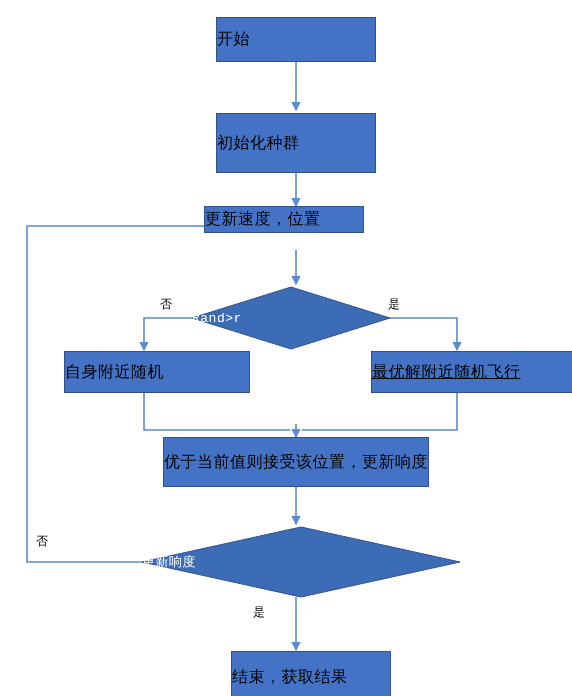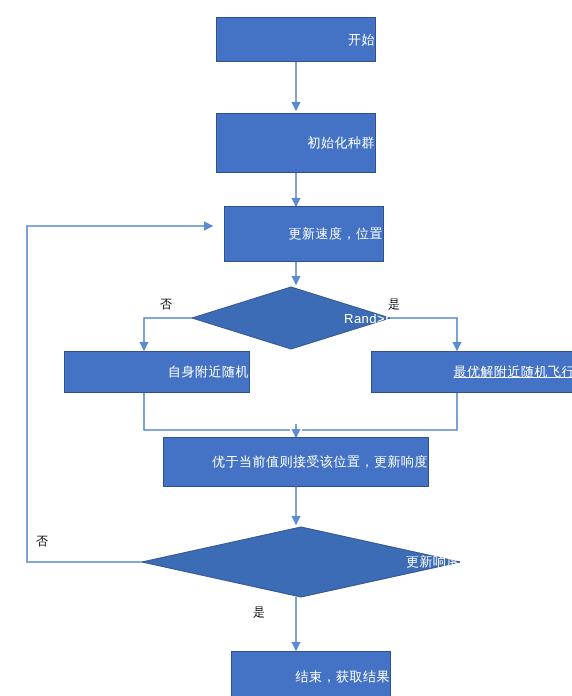--- a/index.html
+++ b/index.html
@@ -19,42 +19,43 @@
     position: absolute;
     left: 0; top: 0;
     width: 572px;
     height: 696px;
   }
   .node {
     position: absolute;
     box-sizing: border-box;
     display: flex;
     align-items: center;
-    justify-content: flex-end;
-    color: #ffffff;
-    font-size: 13px;
+    justify-content: flex-start;
+    color: #000000;
+    font-size: 16px;
     letter-spacing: 0.5px;
     white-space: nowrap;
     user-select: none;
   }
   .process {
     background: #4472C4;
     border: 1px solid #2F528F;
   }
   .decision-label {
     position: absolute;
     display: flex;
     align-items: center;
-    justify-content: flex-end;
+    justify-content: flex-start;
     color: #ffffff;
     font-size: 13px;
     letter-spacing: 0.5px;
     white-space: nowrap;
     pointer-events: none;
     user-select: none;
+    font-family: Liberation Mono, monospace;
   }
   .edge-label {
     position: absolute;
     font-size: 12px;
     color: #000000;
     white-space: nowrap;
     user-select: none;
   }
   svg.diamond-layer {
     position: absolute;
@@ -105,21 +106,21 @@
 </svg>
 
 <div class="node process" style="left:216px; top:17px; width:160px; height:45px;">
   <span>开始</span>
 </div>
 
 <div class="node process" style="left:216px; top:113px; width:160px; height:60px;">
   <span>初始化种群</span>
 </div>
 
-<div class="node process" style="left:224px; top:206px; width:160px; height:56px;">
+<div class="node process" style="left:204px; top:206px; width:160px; height:27px;">
   <span>更新速度，位置</span>
 </div>
 
 <div class="decision-label" style="left:192px; top:304px; width:198px; height:28px;">
   <span>Rand&gt;r</span>
 </div>
 
 <div class="node process" style="left:64px; top:351px; width:186px; height:42px;">
   <span>自身附近随机</span>
 </div>

